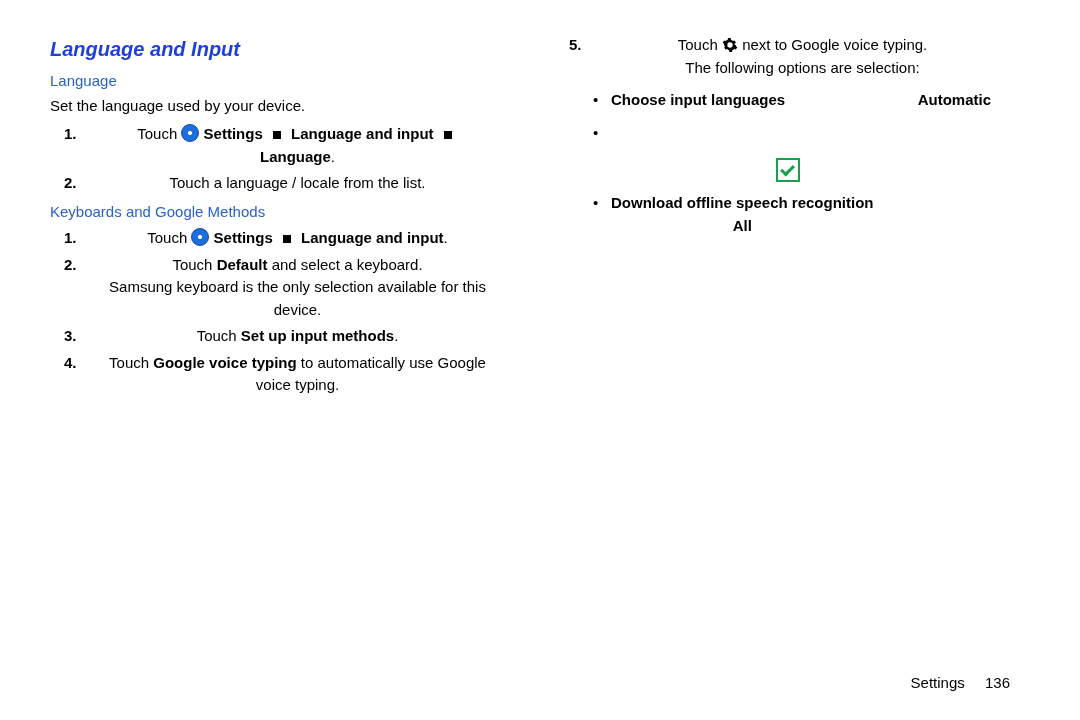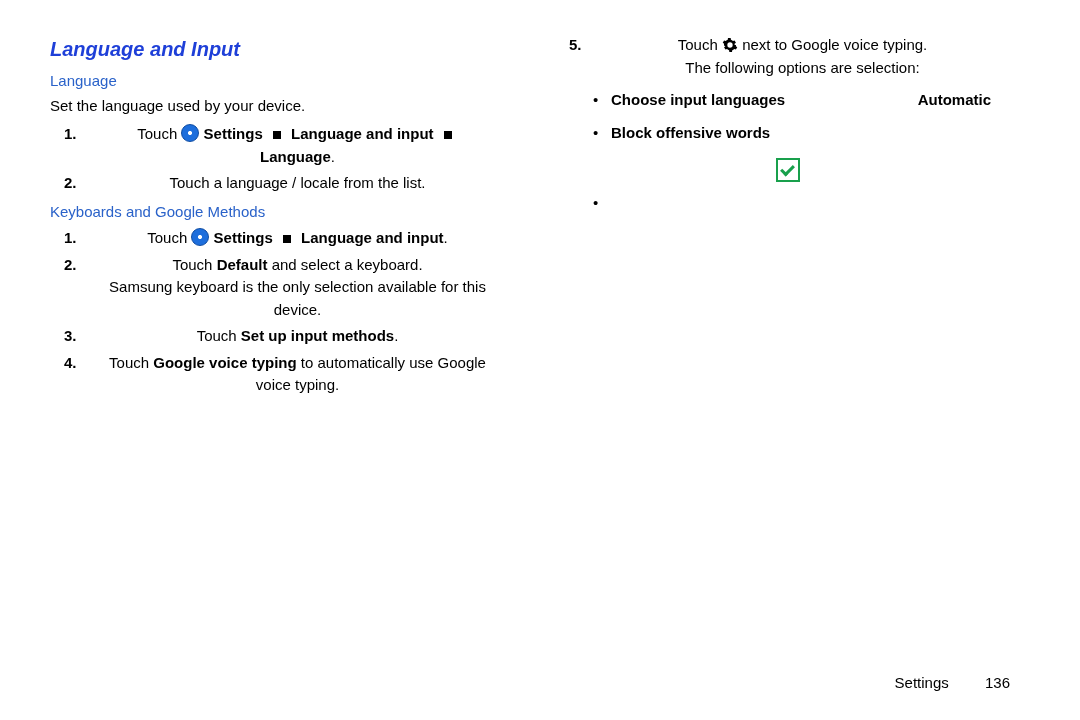--- a/index.html
+++ b/index.html
@@ -60,21 +60,21 @@
     background: #fff; vertical-align: middle; position:relative;
   }
   .checkbox-icon::after{
     content:""; position:absolute; left:3px; top:5px; width:10px; height:5px;
     border-left:3px solid #19a04c; border-bottom:3px solid #19a04c;
     transform: rotate(-45deg);
   }
   .footer {
     position: absolute; bottom: 26px; right: 70px; font-size: 15px;
   }
-  .footer-page { margin-left: 32px; }
+  .footer-page { margin-left: 16px; }
   .check-line { margin: 14px 0 4px 0; text-align: right; padding-right: 210px;}
   .right-inner { padding-left: 30px; }
   .opt-row { display:flex; justify-content: space-between; max-width: 380px;}
 </style>
 </head>
 <body>
 
 <div class="page">
   <div class="col">
     <div class="sect-title">Language and Input</div>
@@ -155,29 +155,32 @@
       <div class="bullet">
         <div class="bullet-dot">•</div>
         <div class="opt-row" style="flex:1">
           <span class="bold">Choose input languages</span>
           <span class="bold">Automatic</span>
         </div>
       </div>
 
       <div class="bullet">
         <div class="bullet-dot">•</div>
-        <div class="bold">Block offensive words</div>
       </div>
 
       <div class="check-line">
         <span class="checkbox-icon"></span>
       </div>
 
       <div class="bullet">
         <div class="bullet-dot">•</div>
+        <div>
+          <div class="bold">Download offline speech recognition</div>
+          <div class="bold" style="text-align:center; max-width:300px">All</div>
+        </div>
       </div>
     </div>
   </div>
 </div>
 
 <div class="footer">
   <span>Settings</span>
   <span class="footer-page">136</span>
 </div>
 

